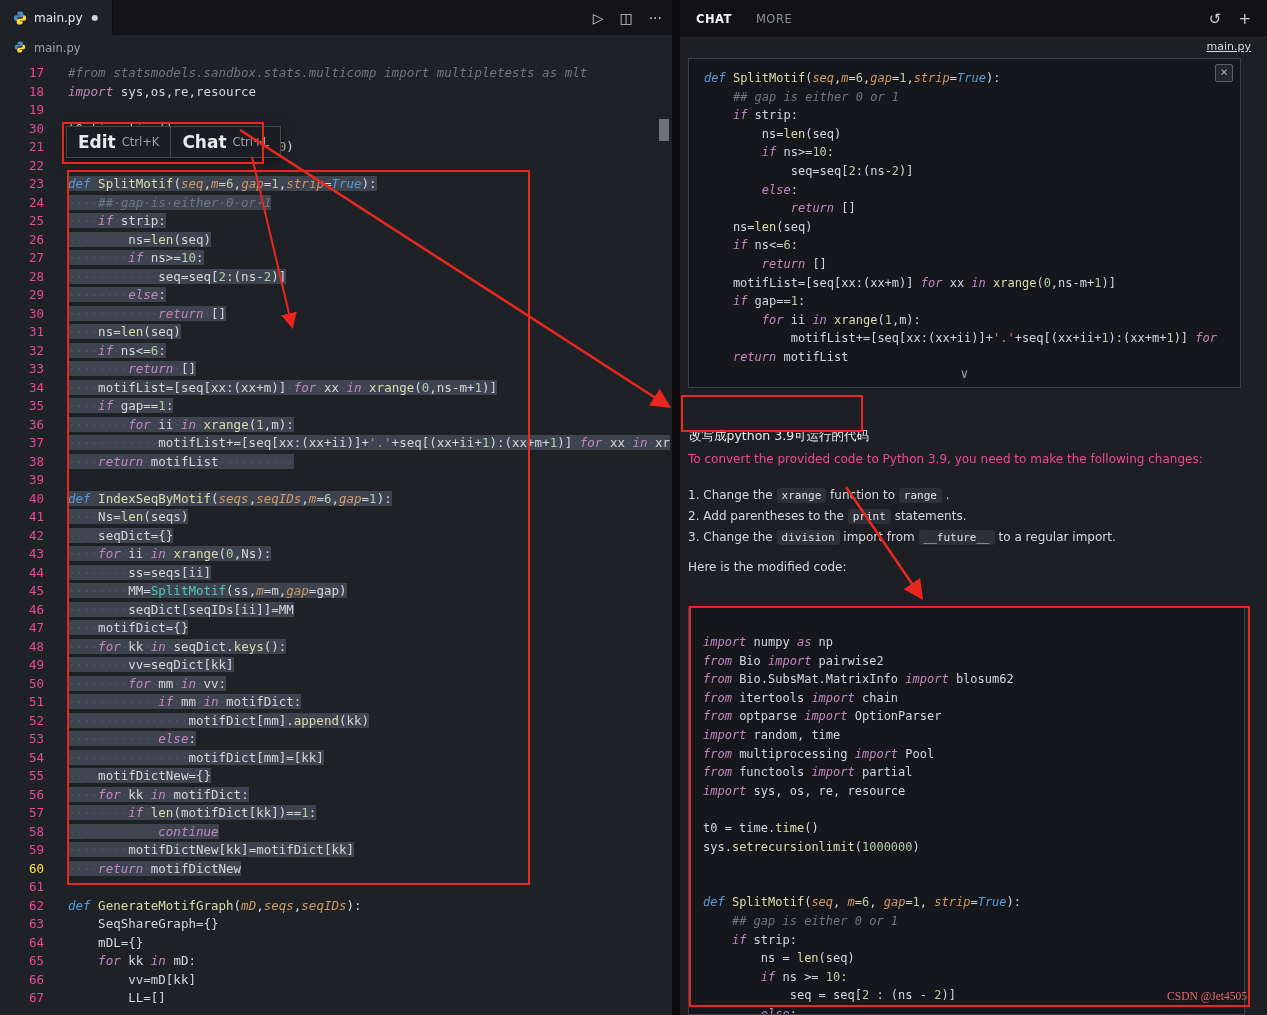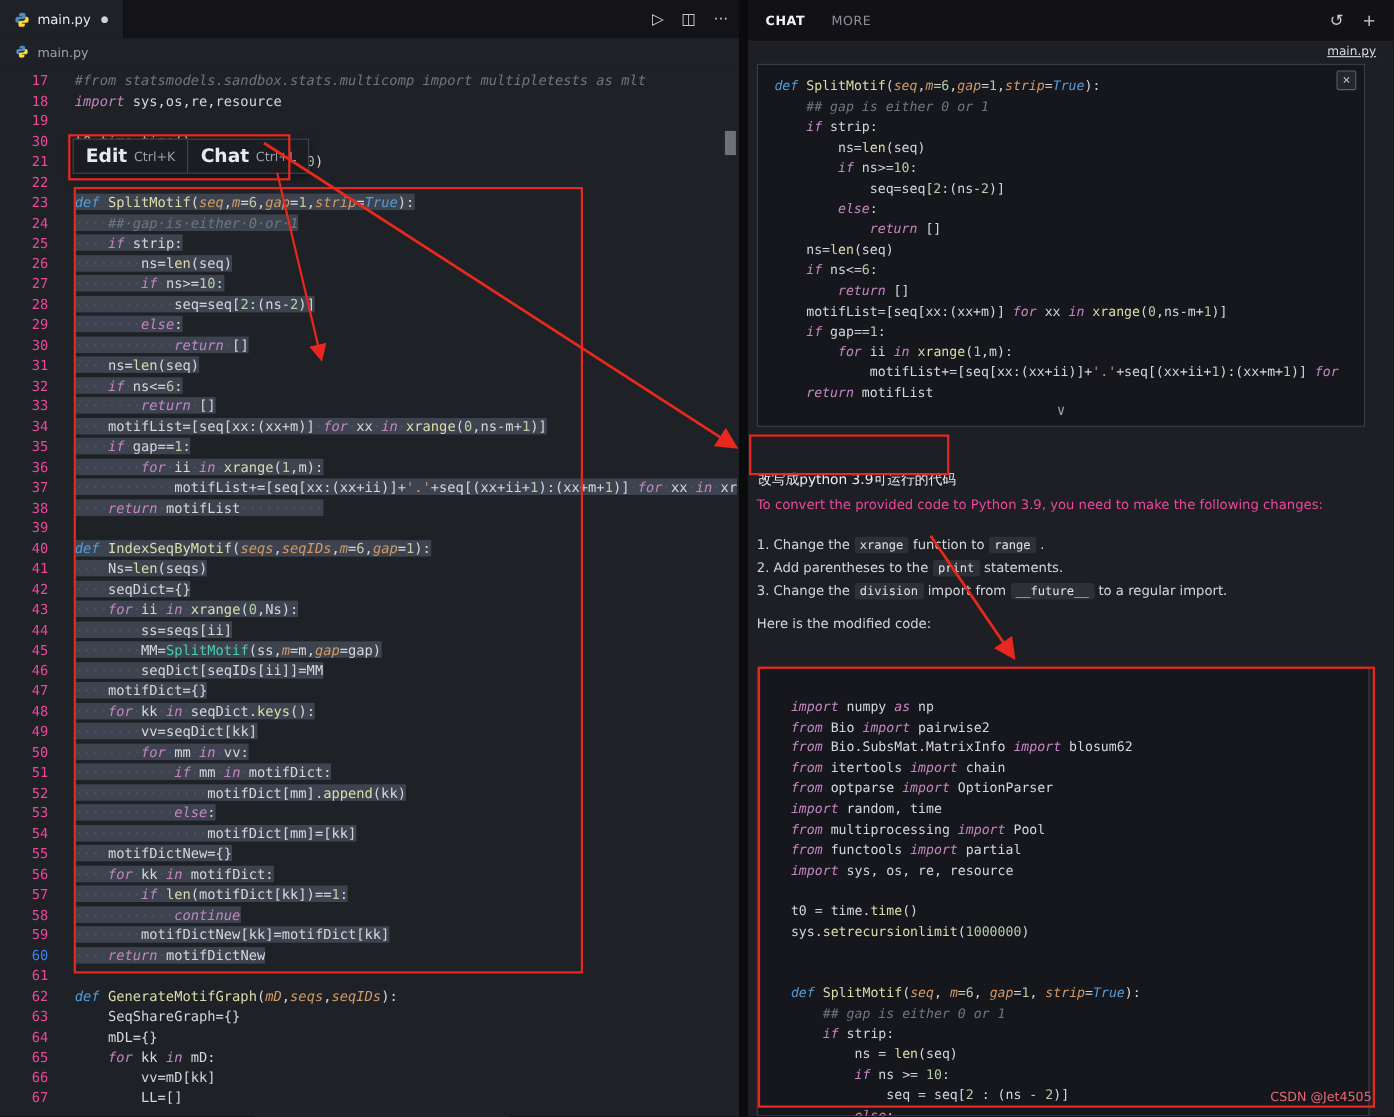--- a/index.html
+++ b/index.html
@@ -12,21 +12,21 @@
   .tab{display:flex;align-items:center;gap:7px;padding:0 13px;background:#1e2126;color:#e6e8ec;font-size:12px;border-right:1px solid #0e0e12;}
   .tab .dot{font-size:8px;color:#cdd1d8;margin-left:2px;}
   .tab-actions{position:absolute;right:10px;top:0;height:35px;display:flex;align-items:center;gap:16px;color:#c3c7cf;font-size:14px;}
   .tab-actions span{cursor:default;}
   .breadcrumb{position:absolute;left:0;top:35px;width:672px;height:26px;display:flex;align-items:center;gap:6px;padding-left:14px;box-sizing:border-box;color:#9aa1ab;font-size:11.5px;background:#1e2126;}
   .py-icon{display:inline-flex;width:14px;height:14px;}
   .code-area{position:absolute;left:0;top:61px;width:672px;height:954px;overflow:hidden;background:#1e2126;
              font-family:"DejaVu Sans Mono","Liberation Mono",monospace;font-size:12.5px;line-height:18.5px;padding-top:3px;}
   .code-line{display:flex;height:18.5px;}
   .ln{flex:0 0 44px;text-align:right;color:#ec4899;user-select:none;}
-  .ln-active{color:#3b82f6;}
+  .ln-active{color:#fde047;}
   .lc{padding-left:24px;white-space:pre;}
   .selbg{background:#3d4450;}
   .tok-c{color:#6e7681;font-style:italic;}
   .tok-k{color:#c586c0;font-style:italic;}
   .tok-d{color:#569cd6;font-style:italic;}
   .tok-f{color:#dcdcaa;}
   .tok-t{color:#4ec9b0;}
   .tok-p{color:#d19a66;font-style:italic;}
   .tok-n{color:#b5cea8;}
   .tok-b{color:#569cd6;font-style:italic;}
@@ -45,33 +45,33 @@
   
   .chat{position:absolute;left:680px;top:0;width:587px;height:1015px;background:#1d1f24;overflow:hidden;}
   .chat-topbar{position:absolute;left:0;top:0;width:100%;height:38px;background:#121216;display:flex;align-items:center;gap:24px;padding:0 16px;box-sizing:border-box;border-bottom:1px solid #27272d;}
   .chat-tab{font-size:11.5px;letter-spacing:.5px;color:#8b9099;cursor:default;}
   .chat-tab.active{color:#f2f3f5;font-weight:bold;}
   .topbar-icons{margin-left:auto;display:flex;gap:17px;color:#c8ccd4;font-size:15px;}
   .file-link{position:absolute;right:16px;top:40px;font-size:11px;color:#d8dbe0;text-decoration:underline;cursor:default;}
   .cblock{position:absolute;left:8px;background:#15171c;border:1px solid #3b4048;box-sizing:border-box;
           font-family:"DejaVu Sans Mono","Liberation Mono",monospace;font-size:12px;line-height:18.6px;color:#d4d6da;overflow:hidden;}
   #cb1{top:58px;width:553px;height:330px;}
-  #cb2{top:607px;width:557px;height:408px;padding-left:16px;}
+  #cb2{top:607px;width:557px;height:408px;}
   #cb1 .cb-lines{padding:10px 0 0 15px;}
   #cb2 .cb-lines{padding:25px 0 0 14px;}
   .ccl{height:18.6px;white-space:pre;}
   .cb-close{position:absolute;top:5px;right:7px;width:16px;height:16px;line-height:15px;text-align:center;color:#b3b8c0;border:1px solid #5a5f67;background:#23262c;font-size:12px;border-radius:2px;cursor:default;}
   .cb-expand{position:absolute;bottom:3px;left:50%;transform:translateX(-50%);color:#9aa0a8;font-size:13px;cursor:default;}
   .user-msg{position:absolute;left:9px;top:404px;font-size:12.5px;color:#e9ebef;margin-top:24px;}
   .intro{position:absolute;left:8px;top:452px;font-size:12px;color:#ec4899;}
   .steps{position:absolute;left:8px;top:485px;font-size:12px;color:#d5d7db;}
   .step{height:21px;line-height:21px;}
   .chip{font-family:"DejaVu Sans Mono","Liberation Mono",monospace;font-size:11px;background:#2d3036;border-radius:3px;padding:1px 5px;color:#e0e3e8;}
   .outro{position:absolute;left:8px;top:560px;font-size:12px;color:#d5d7db;}
-  .watermark{position:absolute;right:20px;top:990px;font-size:11.5px;z-index:6;}
+  .watermark{position:absolute;right:20px;top:990px;font-size:11.5px;z-index:6;font-family:Liberation Serif, serif;}
 
   
   .ann{position:absolute;border:2px solid #e8281e;z-index:9;pointer-events:none;}
   #annA{left:62px;top:122px;width:198px;height:38px;}
   #annB{left:67px;top:170px;width:459px;height:711px;}
   #annC{left:681px;top:395px;width:178px;height:33px;}
   #annD{left:689px;top:606px;width:557px;height:397px;}
   .arrows{position:absolute;left:0;top:0;width:1267px;height:1015px;z-index:8;pointer-events:none;}
 </style>
 </head>

